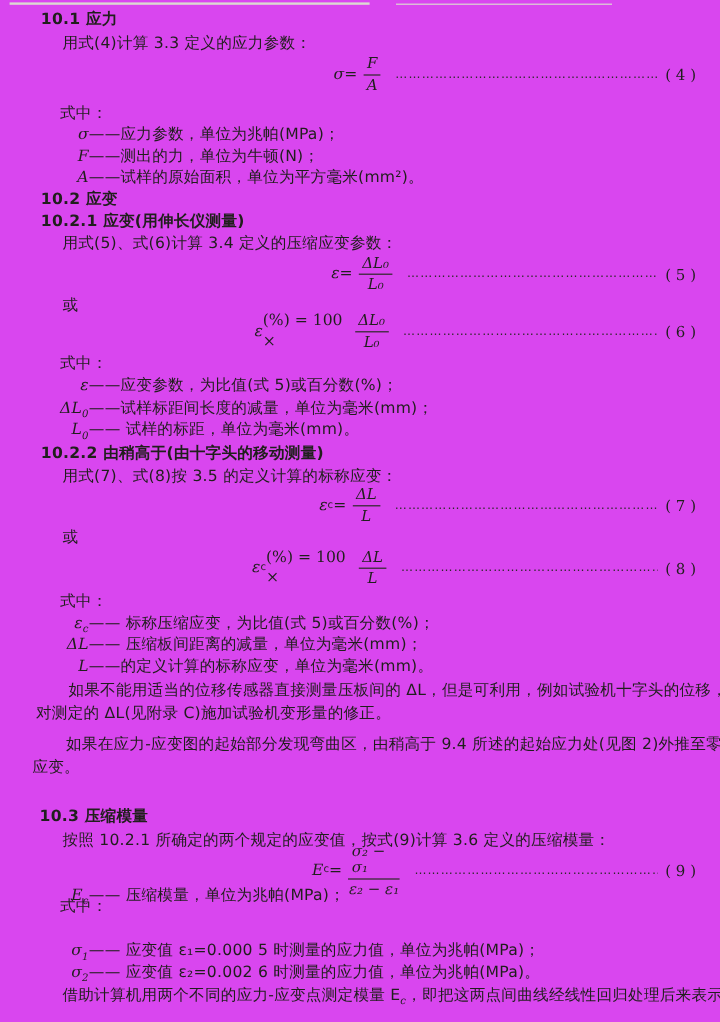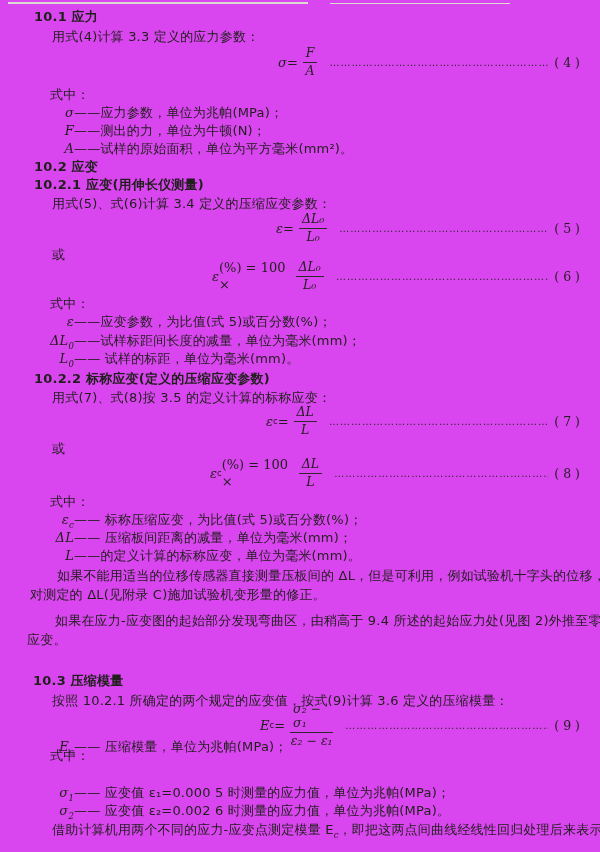--- a/index.html
+++ b/index.html
@@ -100,21 +100,21 @@
   </div>
   <div class="defline" style="top:332px;">
     <span class="term"><span>ΔL</span><sub>0</sub></span>
       <span>——试样标距间长度的减量，单位为毫米(mm)；</span>
   </div>
   <div class="defline" style="top:350px;">
     <span class="term"><span>L</span><sub>0</sub></span>
       <span>—— 试样的标距，单位为毫米(mm)。</span>
   </div>
 
-  <div class="line h" style="top:370px;left:34px;">10.2.2  标称应变(定义的压缩应变参数)</div>
+  <div class="line h" style="top:370px;left:34px;">10.2.2  由稍高于(由十字头的移动测量)</div>
   <div class="line" style="top:389px;left:52px;">用式(7)、式(8)按 3.5 的定义计算的标称应变：</div>
 
   <div class="formula" style="top:404px;padding-left:266px;">
     <span class="f-var">ε</span>
       <sub>c</sub>
       <span class="f-mid"> = </span>
     <span class="frac">
         <span class="num">ΔL</span>
         <span class="den">L</span>
       </span>

